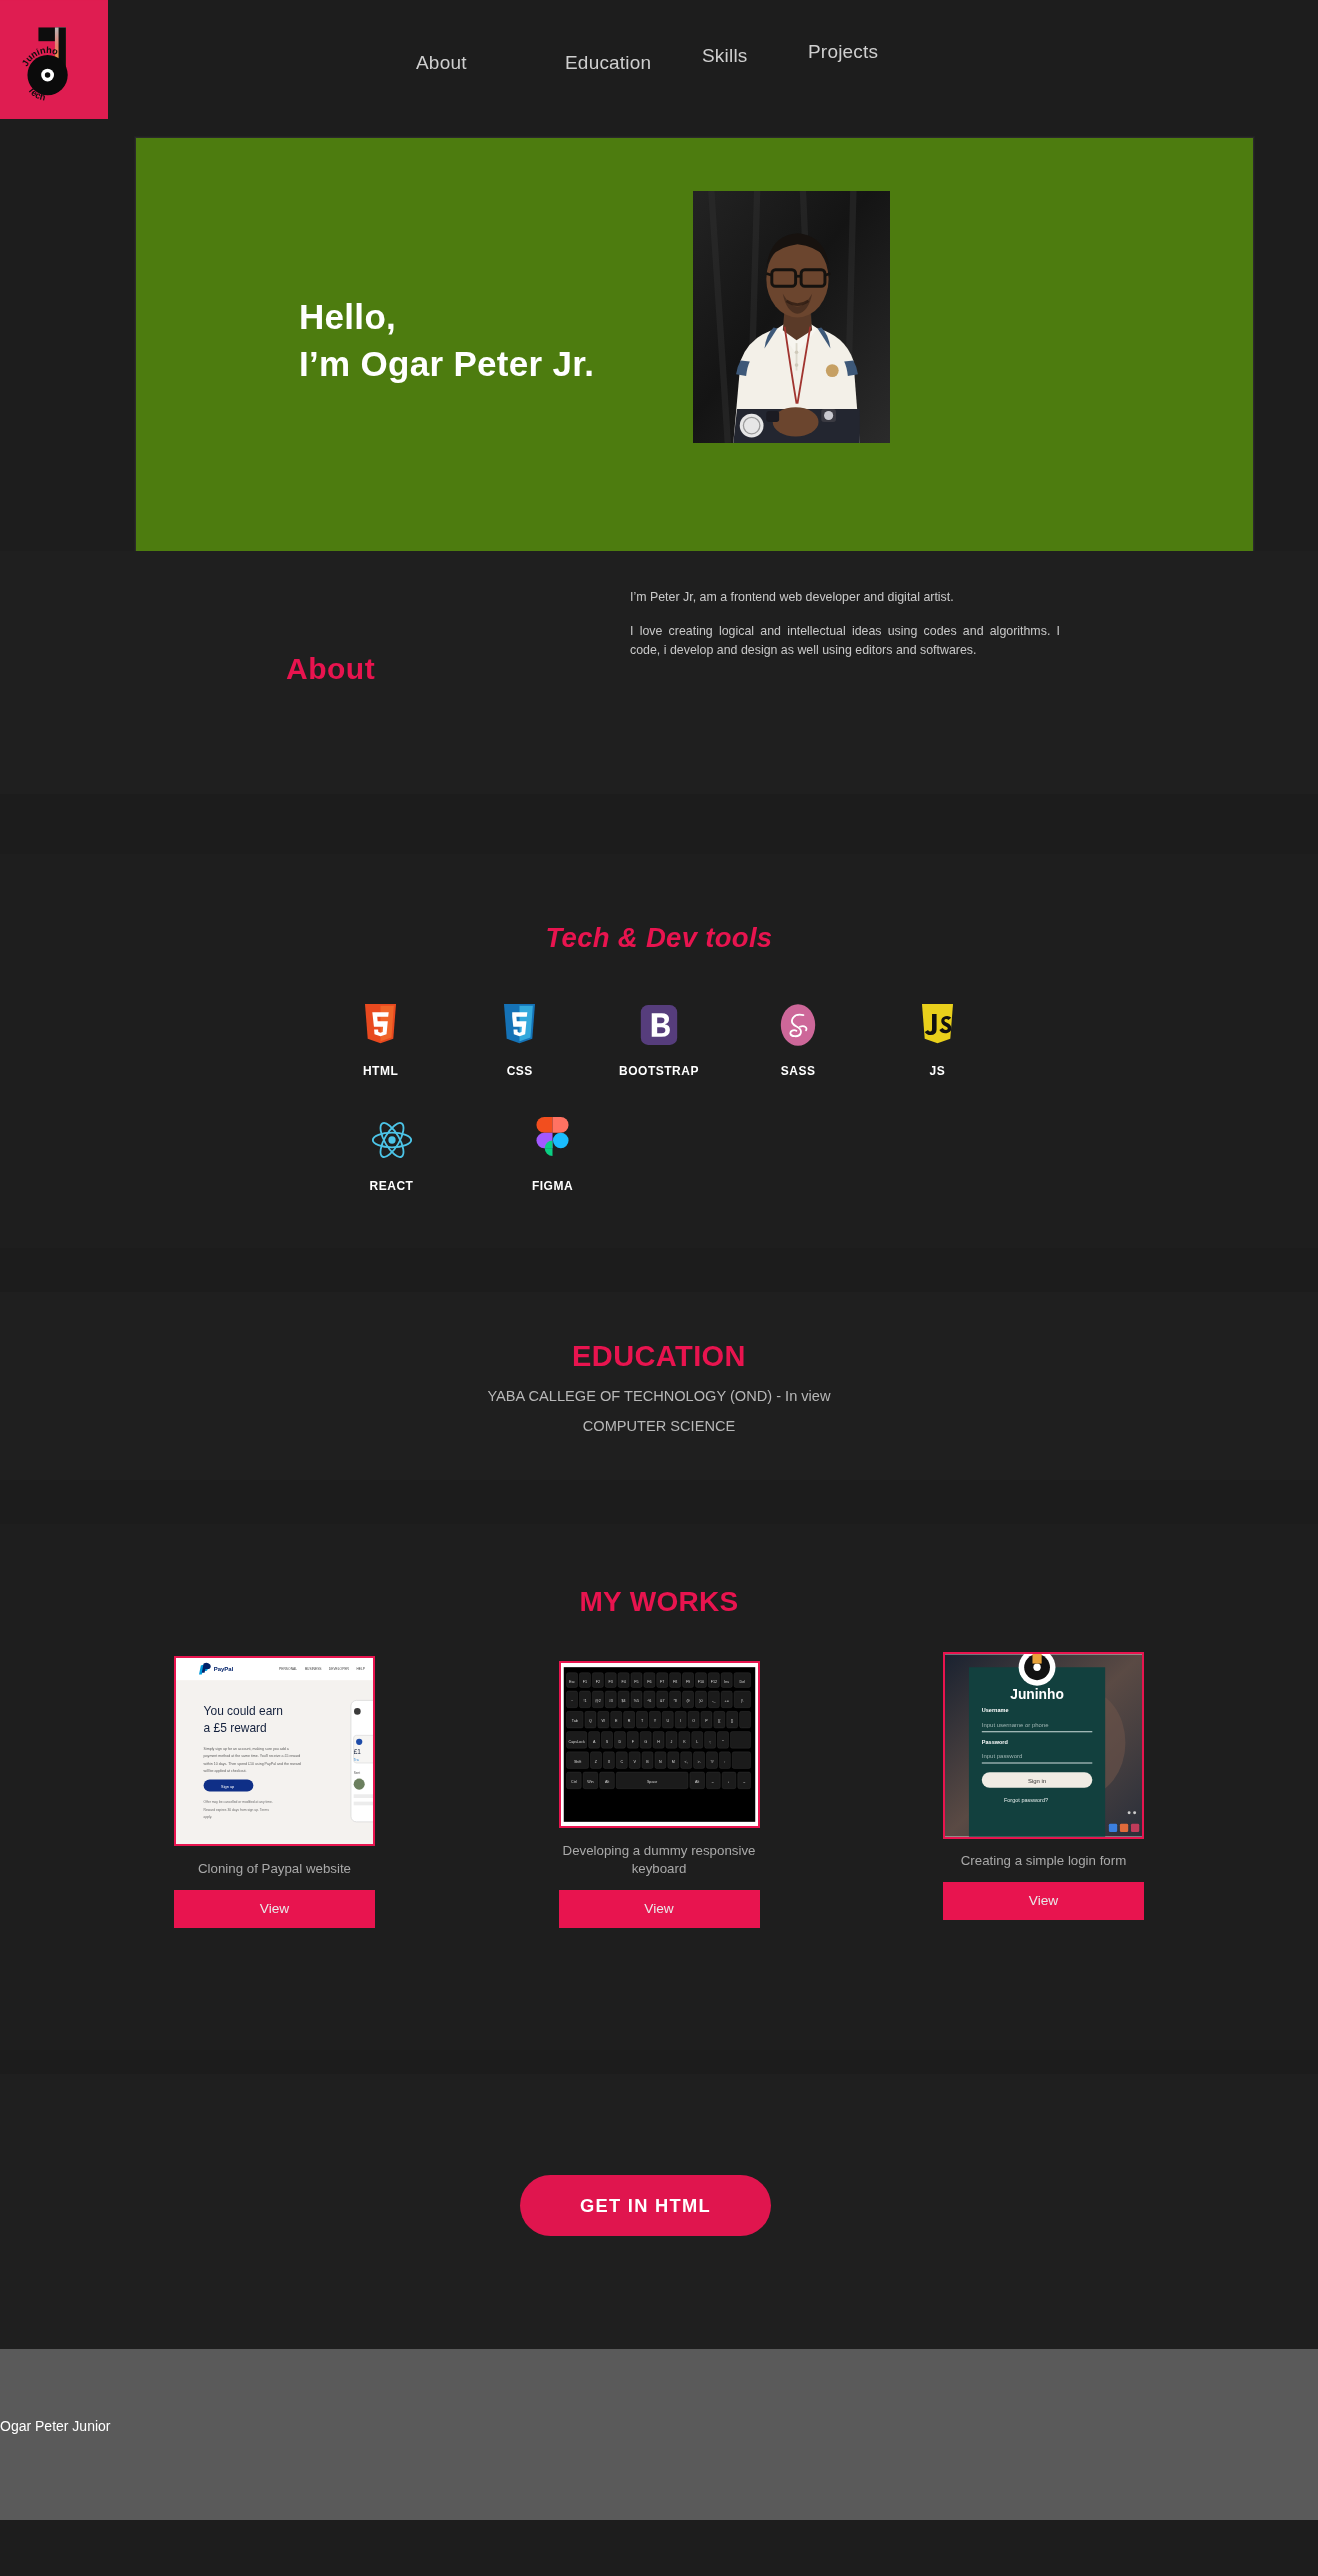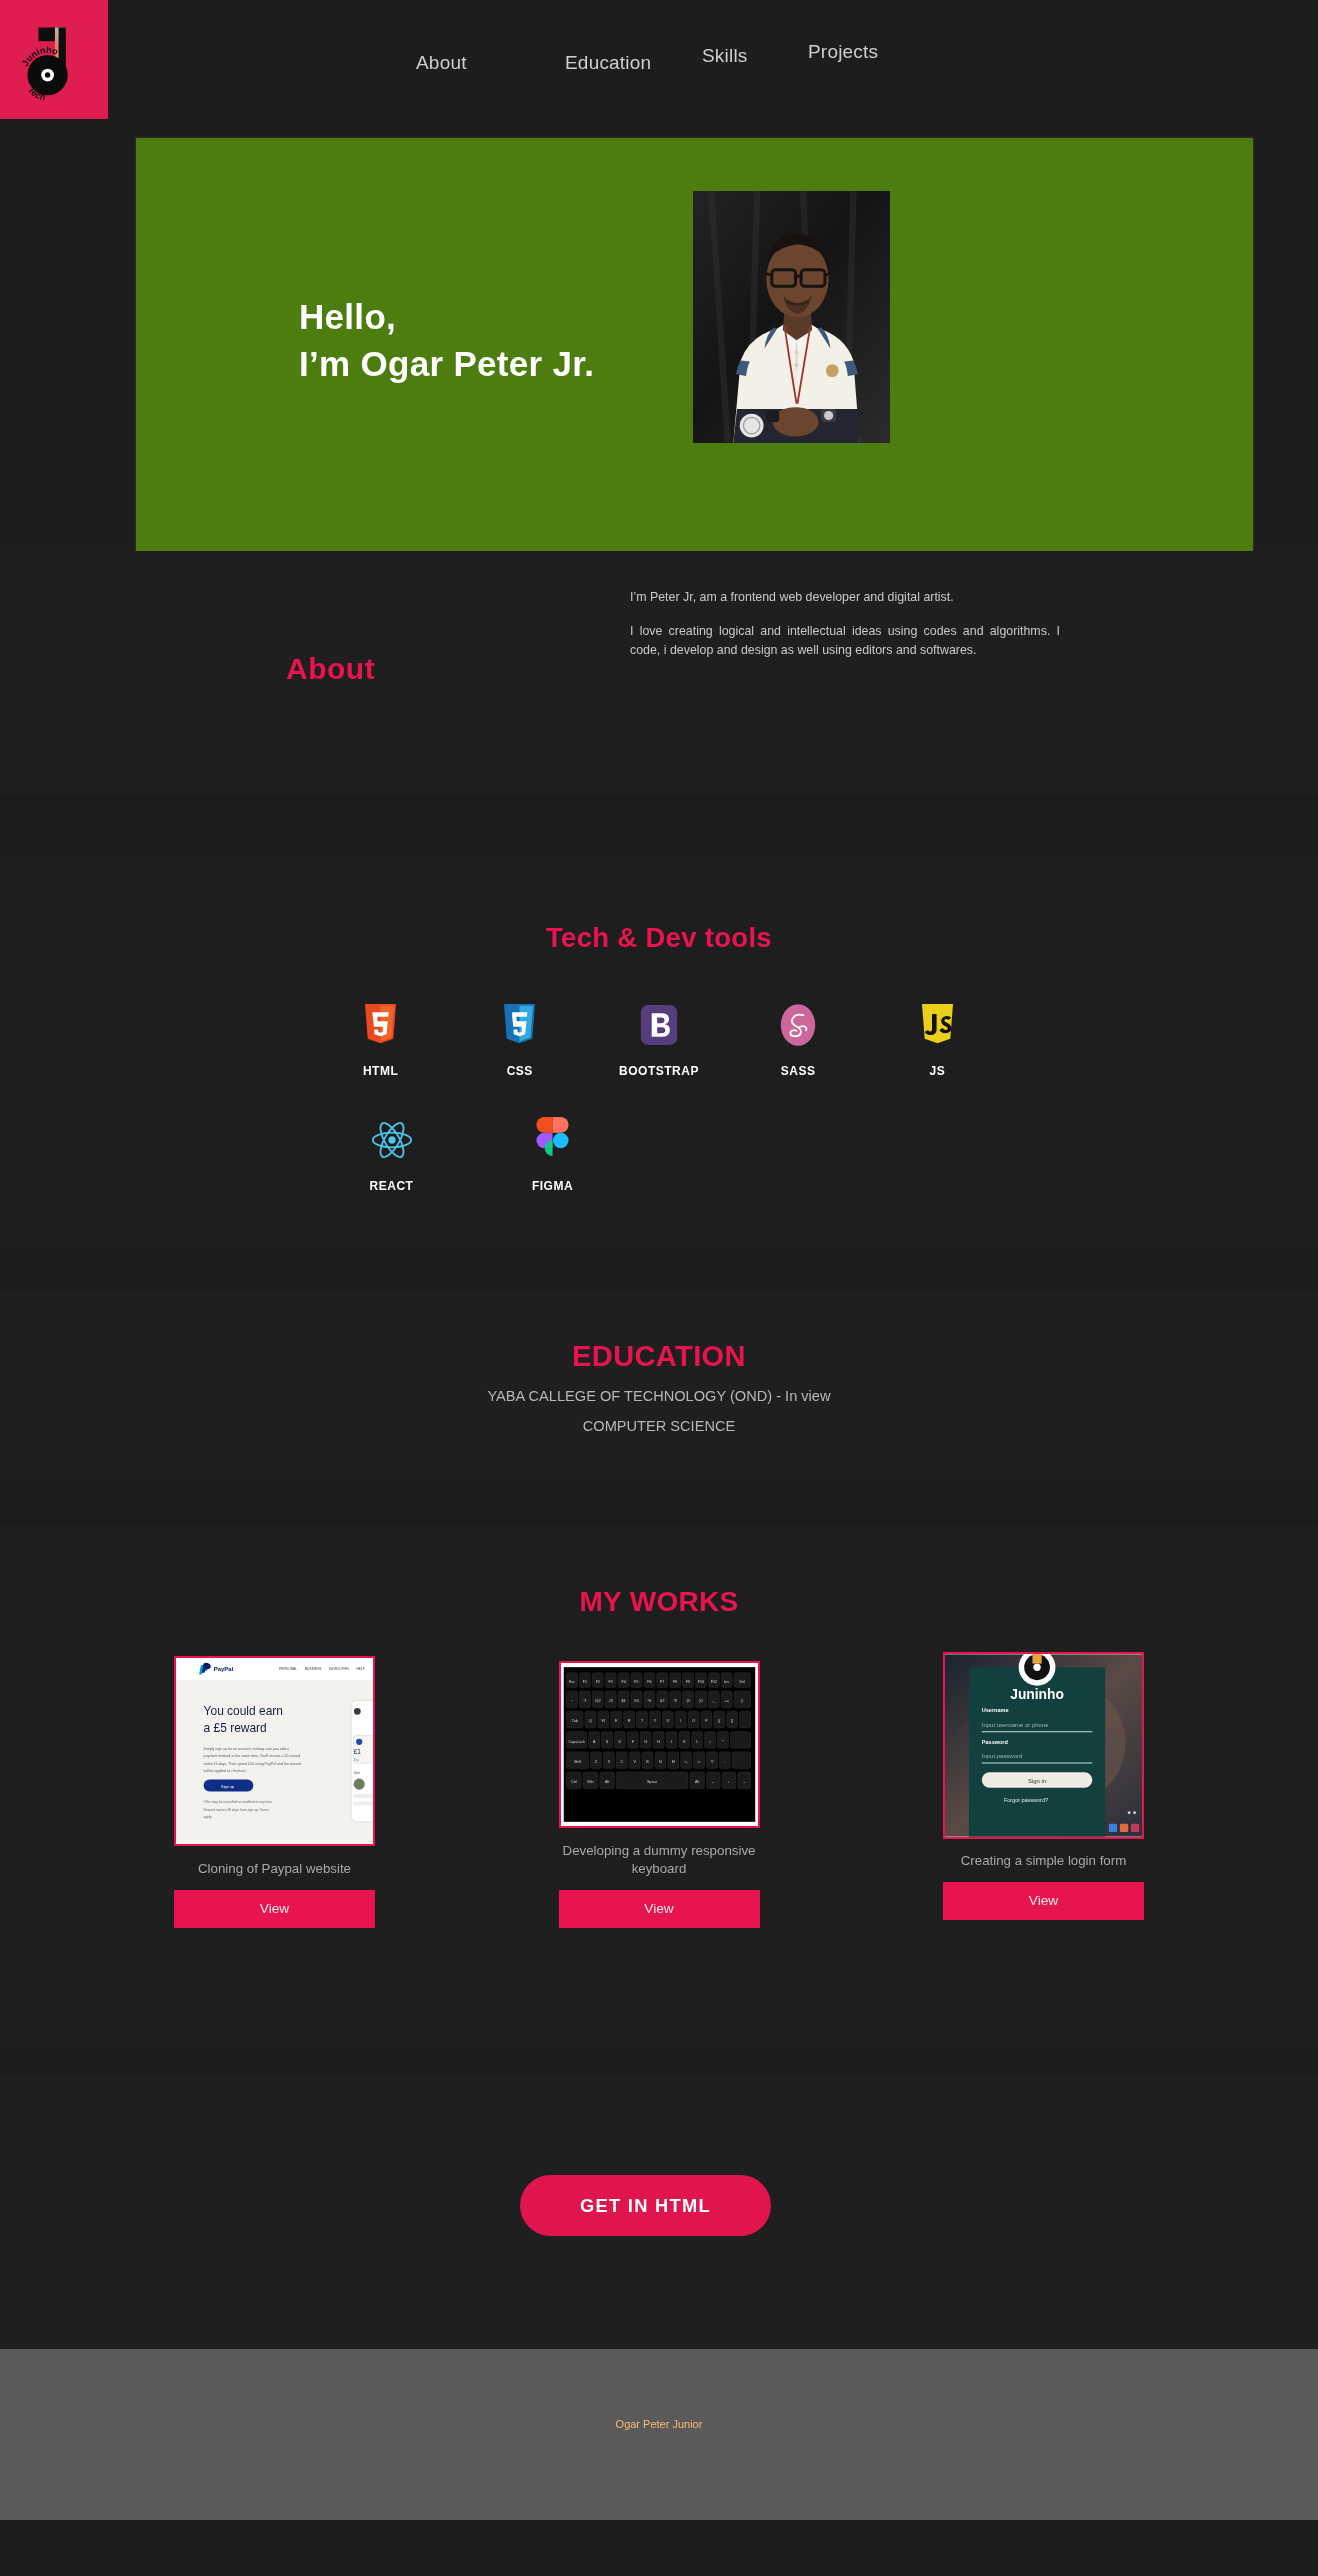--- a/index.html
+++ b/index.html
@@ -102,20 +102,21 @@
 
   
   .tech { height:394px; }
   .tech-title {
     position:absolute; left:0; right:0; top:68px;
     text-align:center;
     color:#e8144f;
     font-size:27.5px;
     font-weight:bold;
     letter-spacing:0.3px;
+    font-style:italic;
   }
   .tech-grid {
     position:absolute; left:311px; top:142px;
     width:696px;
   }
   .tech-row { display:flex; }
   .tech-row.r1 { margin-bottom:33px; }
   .tech-item {
     width:161px;
     display:flex;
@@ -220,23 +221,23 @@
   }
 
   
   .footer {
     position:relative;
     height:171px;
     background:#5a5a5a;
   }
   .footer-text {
     position:absolute; left:0; right:0; top:69px;
-    text-align:center;
-    font-size:11px;
-    color:#fdba74;
+    text-align:left;
+    font-size:14px;
+    color:#ffffff;
   }
 </style>
 </head>
 <body>
 
 <div class="header">
 
   <div class="logo-box">
     <svg class="logo-svg" viewBox="0 0 118 130">
       <defs>

